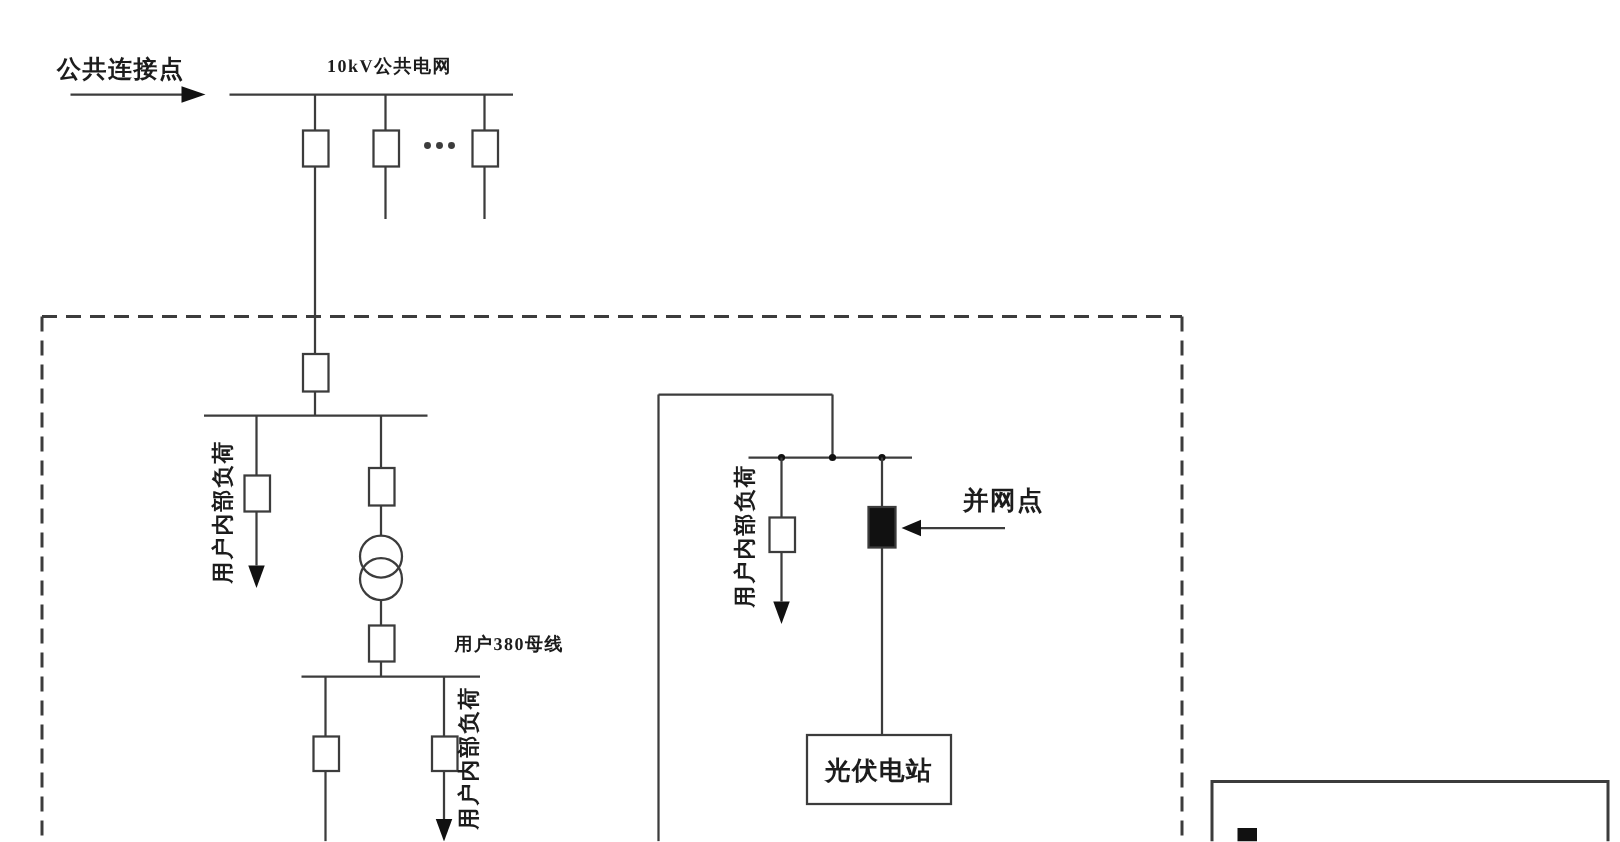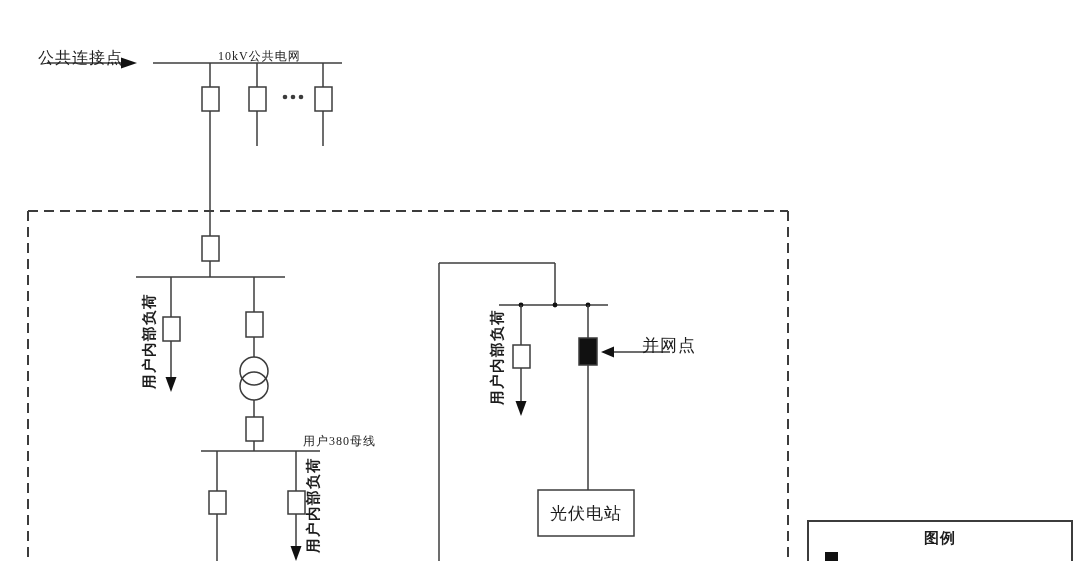--- a/index.html
+++ b/index.html
@@ -9,42 +9,41 @@
     background:#ffffff;
     overflow:hidden;
     font-family:"Liberation Serif","DejaVu Serif",serif;
     color:#1c1c1c;
   }
   .canvas svg{position:absolute;left:0;top:0;}
   .lbl{
     position:absolute;
     white-space:nowrap;
     color:#1c1c1c;
-    font-weight:400;
+    font-weight:700;
     letter-spacing:1px;
-    margin-top:12px;
   }
   .lbl-rot{
     position:absolute;
     white-space:nowrap;
     color:#1c1c1c;
     font-weight:600;
     letter-spacing:1.5px;
     font-size:14.5px;
     width:100px;height:16px;
     text-align:center;
     line-height:16px;
     transform:rotate(-90deg);
     transform-origin:center center;
   }
   .pv-box-label{
     position:absolute;
     left:538px;top:490px;width:96px;height:46px;
     display:flex;align-items:center;justify-content:center;
-    font-size:17px;font-weight:400;letter-spacing:1px;
+    font-size:17px;font-weight:700;letter-spacing:1px;
   }
   .legend-title{
     position:absolute;
     left:808px;top:529px;width:264px;
     text-align:center;
     font-size:15px;font-weight:600;letter-spacing:1px;
   }
 </style>
 </head>
 <body>
@@ -179,15 +178,14 @@
 
   <div class="lbl-rot" style="left:263px;top:497px;">用户内部负荷</div>
 
   <div class="lbl-rot" style="left:447px;top:349px;">用户内部负荷</div>
 
 
   <div class="lbl" style="left:642px;top:322px;font-size:17px;">并网点</div>
 
   <div class="pv-box-label">光伏电站</div>
 
-  <div class="legend-title">图例</div>
 
 </div>
 
 </body></html>

